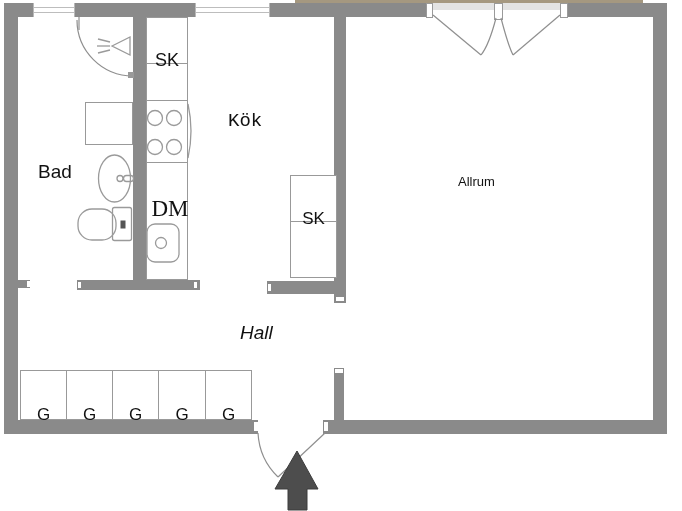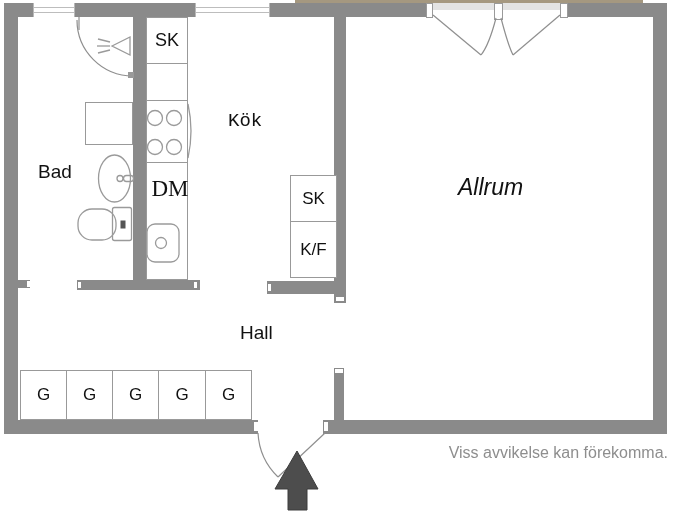--- a/index.html
+++ b/index.html
@@ -10,21 +10,21 @@
   .window{position:absolute;background:#ffffff;border-left:1px solid #b9b9b9;border-right:1px solid #b9b9b9;box-sizing:border-box;}
   .window::before,.window::after{content:"";position:absolute;left:0;right:0;height:1px;background:#bdbdbd;}
   .window::before{top:4px;}
   .window::after{top:9px;}
   .trim{position:absolute;background:var(--balcony-trim,#a59880);}
   .threshold{position:absolute;background:var(--threshold,#e3e3e3);}
   .jamb{position:absolute;background:#fff;border:1px solid #9a9a9a;box-sizing:border-box;}
   .cab{position:absolute;background:#fff;border:1px solid #999;box-sizing:border-box;}
   .divline{position:absolute;background:#999;}
   .lbl{position:absolute;color:#111;white-space:nowrap;}
-  .lbl.center{display:flex;align-items:center;justify-content:center;}
+  .lbl.center{display:flex;align-items:center;justify-content:center;margin-top:20px;}
   .serif{font-family:"Liberation Serif",serif;}
   #fixtures{position:absolute;left:0;top:0;}
   #fixtures .ln{stroke:var(--fixture-outline,#9a9a9a);fill:none;stroke-width:1.3;}
   #fixtures .door{stroke:#8f8f8f;fill:none;stroke-width:1.2;}
   #fixtures .solid{fill:var(--entrance-arrow,#4d4d4d);stroke:#3c3c3c;stroke-width:1;}
   #disclaimer{position:absolute;right:14px;top:444px;font-size:16px;color:var(--disclaimer-text,#8e8e8e);}
 </style>
 </head>
 <body>
 
@@ -128,28 +128,26 @@
     <g>
       <line class="door" x1="325" y1="433" x2="278" y2="477"></line>
       <path class="door" d="M258,433 A66,66 0 0 0 278,477"></path>
     </g>
 
     <polygon class="solid" points="297,451 318,489 307,489 307,510 288,510 288,489 275,489"></polygon>
   </svg>
 
   <div class="lbl" style="left:38px;top:161px;font-size:19px;text-align:center;">Bad</div>
   <div class="lbl" style="left:228px;top:110px;font-size:19px;font-family:Liberation Mono, monospace;">Kök</div>
-  <div class="lbl" style="left:458px;top:174px;font-size:23px;font-style:italic;">Allrum</div>
-  <div class="lbl" style="left:240px;top:322px;font-size:19px;">Hall</div>
+  <div class="lbl" style="left:458px;top:174px;font-size:13px;">Allrum</div>
+  <div class="lbl" style="left:240px;top:322px;font-size:19px;font-style:italic;">Hall</div>
 
   <div class="lbl center" style="left:146px;top:22px;width:42px;height:36px;font-size:18px;">SK</div>
   <div class="lbl center serif" style="left:146px;top:172px;width:48px;height:34px;font-size:23px;">DM</div>
   <div class="lbl center" style="left:290px;top:175px;width:47px;height:47px;font-size:17px;">SK</div>
-  <div class="lbl center" style="left:290px;top:221px;width:47px;height:57px;font-size:17px;">K/F</div>
 
   <div class="lbl center" style="left:20px;top:370px;width:47px;height:50px;font-size:17px;">G</div>
   <div class="lbl center" style="left:66px;top:370px;width:47px;height:50px;font-size:17px;">G</div>
   <div class="lbl center" style="left:112px;top:370px;width:47px;height:50px;font-size:17px;">G</div>
   <div class="lbl center" style="left:158px;top:370px;width:48px;height:50px;font-size:17px;">G</div>
   <div class="lbl center" style="left:205px;top:370px;width:47px;height:50px;font-size:17px;">G</div>
 
-  <div id="disclaimer">Viss avvikelse kan förekomma.</div>
 </div>
 
 </body></html>

